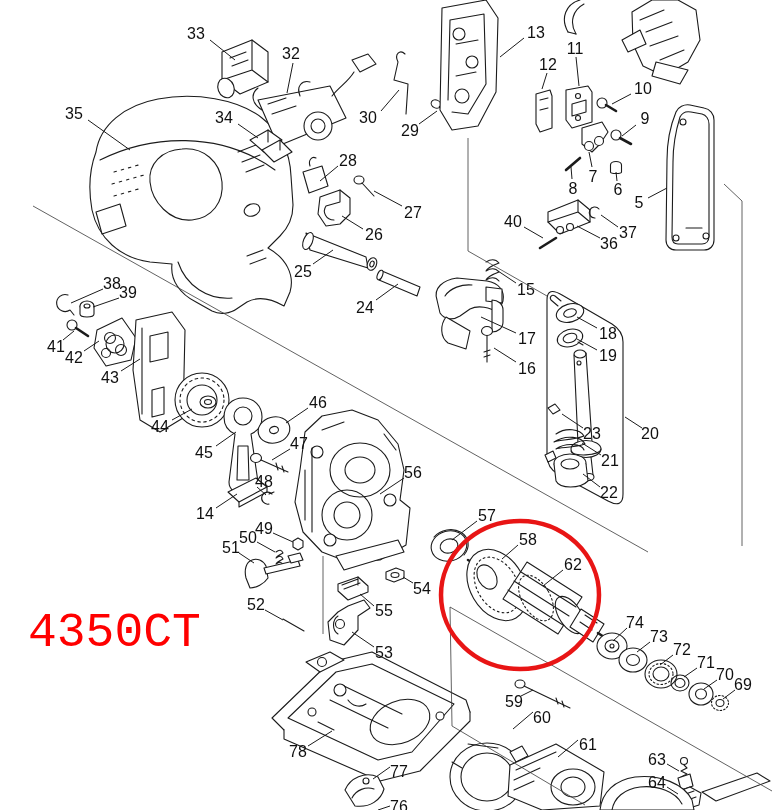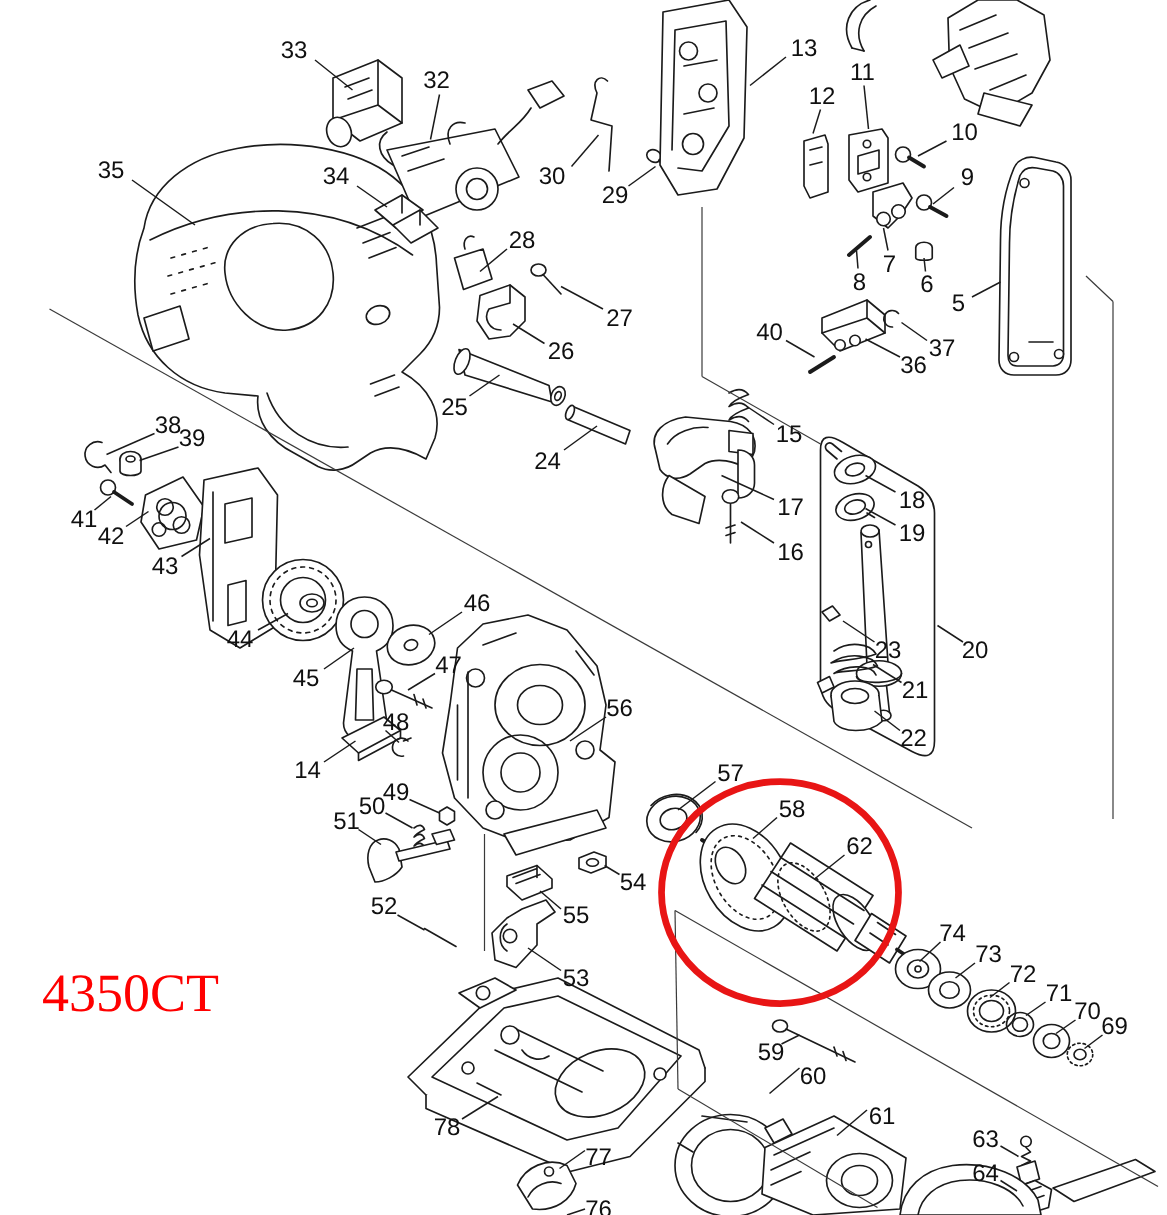--- a/index.html
+++ b/index.html
@@ -8,22 +8,22 @@
   svg{position:absolute;left:0;top:0;}
   #artwork *{vector-effect:none;}
   #artwork path,#artwork ellipse,#artwork circle,#artwork polygon,#artwork rect{
       fill:#fff;stroke:#1b1b1b;stroke-width:1.1;stroke-linejoin:round;stroke-linecap:round;}
   #artwork line,#artwork polyline{fill:none;stroke:#1b1b1b;stroke-width:1.1;stroke-linecap:round;}
   .ln{fill:none!important;}
   .thick{stroke-width:2.6!important;}
   .construction{stroke:#3a3a3a;stroke-width:0.8;}
   .leader{stroke:#1b1b1b;stroke-width:1;}
   .plabel{fill:#101010;}
-  .model{position:absolute;left:28px;top:641px;font-size:36px;letter-spacing:0px;
-         font-family:Liberation Serif, serif;}
+  .model{position:absolute;left:28px;top:606px;font-size:48px;letter-spacing:0px;
+         font-family:Liberation Mono, monospace;}
 </style>
 </head>
 <body>
 
 <div class="stage">
 <svg width="778" height="810" viewBox="0 0 778 810">
 
   <g id="artwork">
 
     <g>

